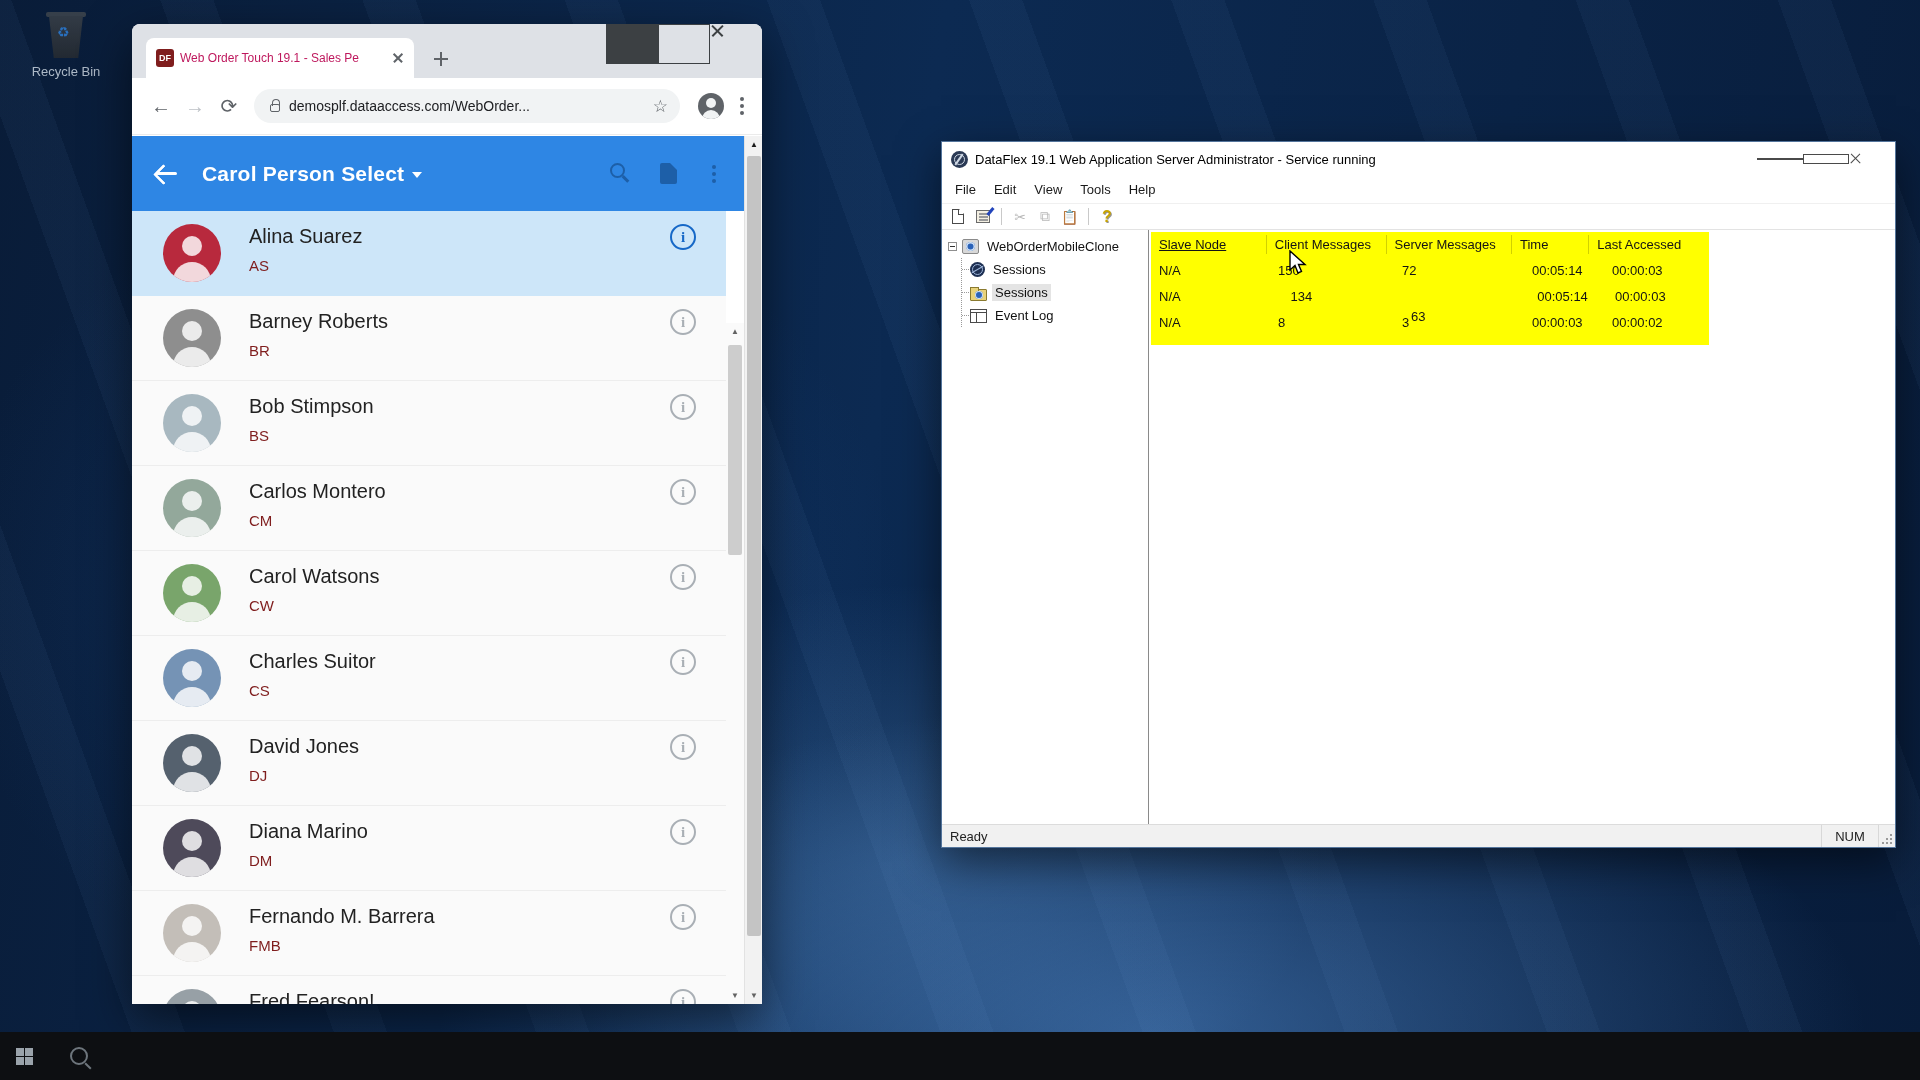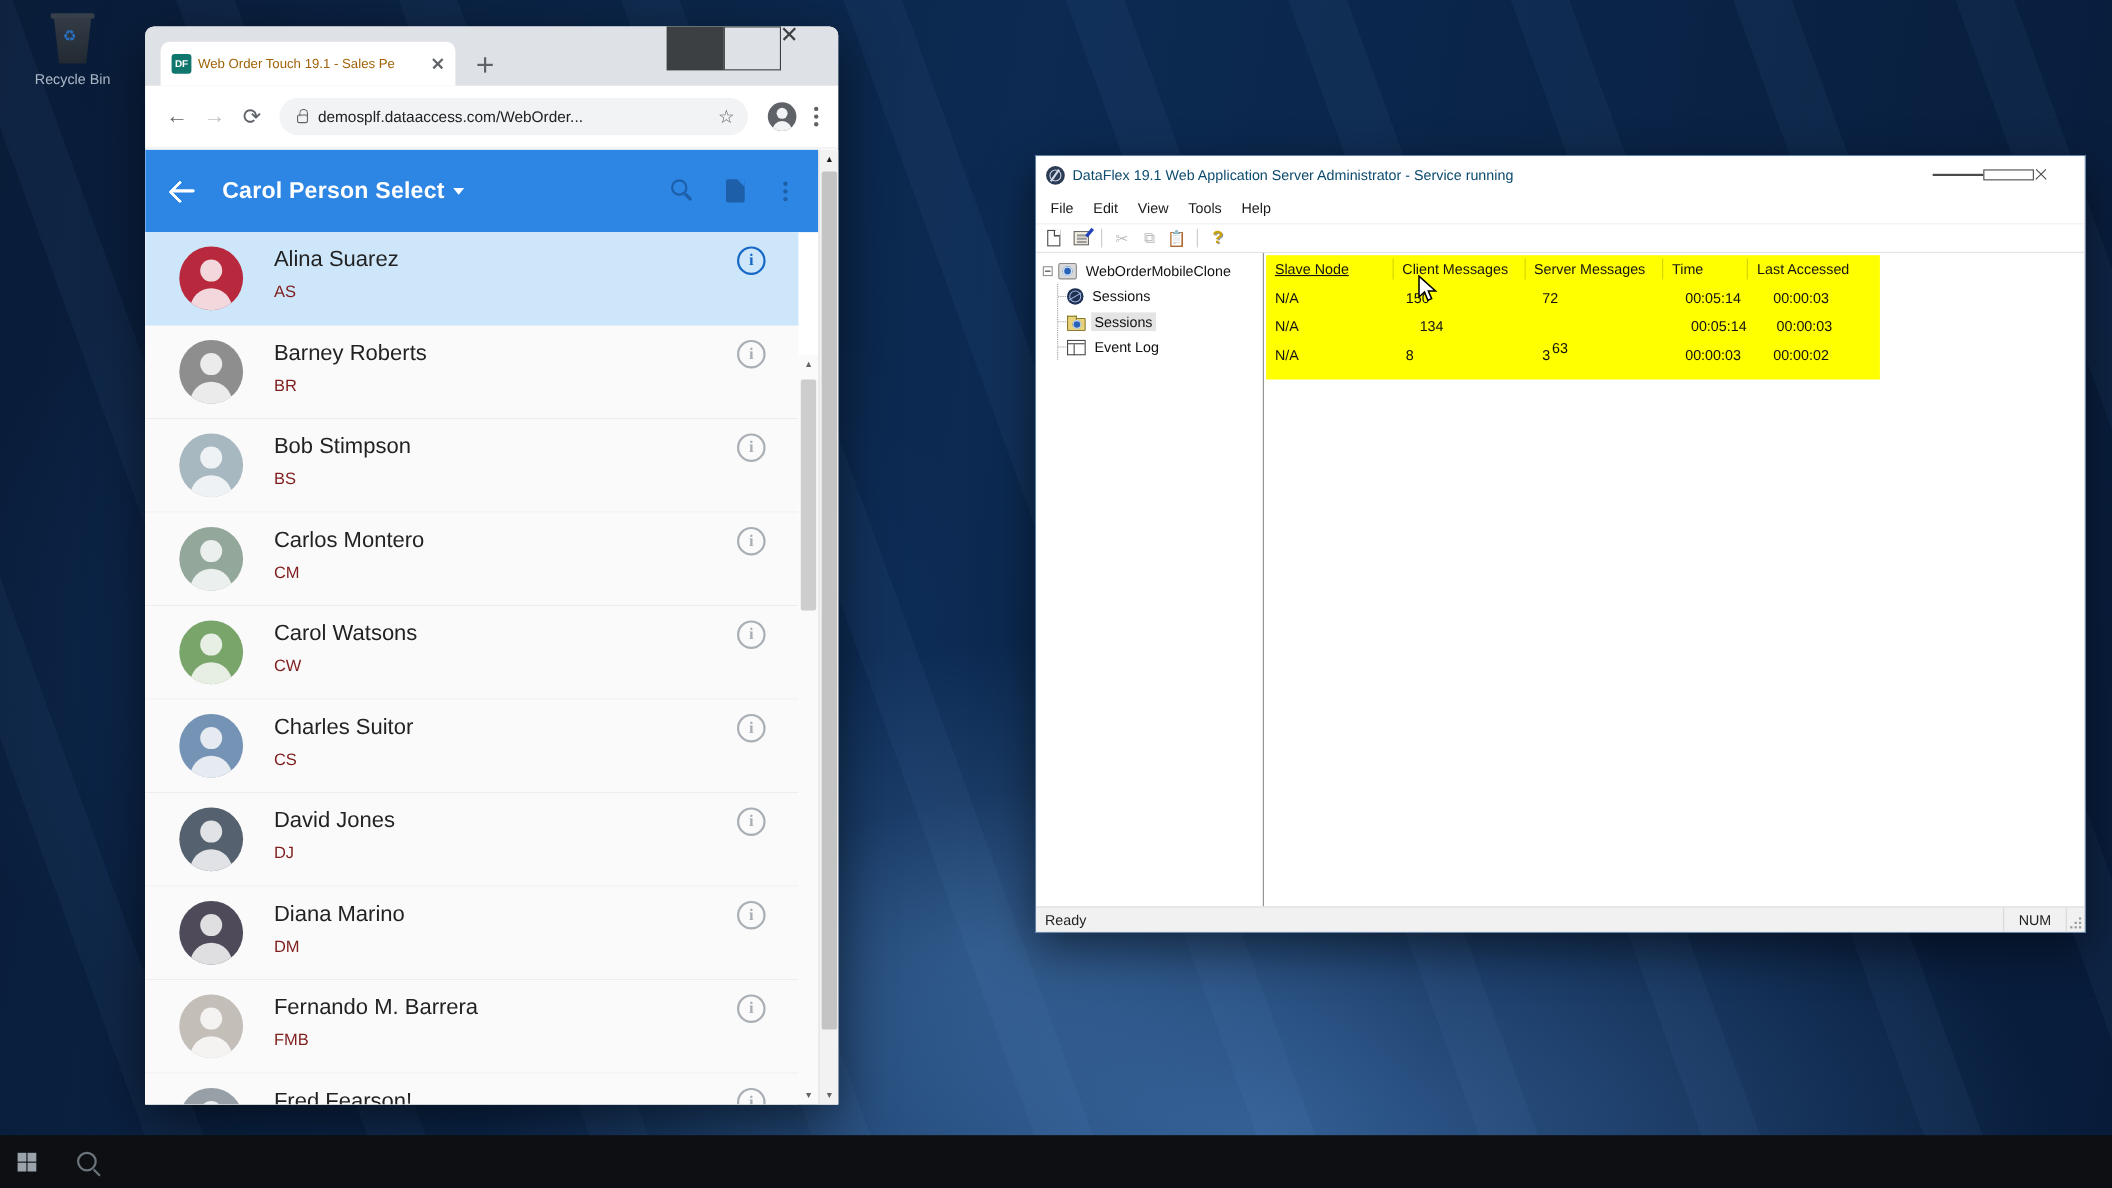--- a/index.html
+++ b/index.html
@@ -34,21 +34,21 @@
   .tb-search::after{content:"";position:absolute;width:2px;height:8px;background:#6d757c;transform:rotate(-45deg);left:15px;top:13px;}
 
   
   .win-browser{position:absolute;left:132px;top:24px;width:630px;height:980px;
     box-shadow:0 16px 48px rgba(0,0,0,.55);border-radius:8px 8px 0 0;background:#fff;}
   .frame{height:54px;background:#dee1e6;border-radius:8px 8px 0 0;position:relative;}
   .tab{position:absolute;left:14px;top:14px;width:268px;height:40px;background:#fff;border-radius:8px 8px 0 0;
     display:flex;align-items:center;padding:0 8px 0 10px;}
   .favicon{width:18px;height:18px;border-radius:3px;color:#fff;font-size:9px;font-weight:bold;
     display:flex;align-items:center;justify-content:center;flex:0 0 auto;}
-  .tab-title{flex:1;font-size:12px;color:#a16207;margin:0 6px;white-space:nowrap;overflow:hidden;text-overflow:ellipsis;}
+  .tab-title{flex:1;font-size:12px;color:#be185d;margin:0 6px;white-space:nowrap;overflow:hidden;text-overflow:ellipsis;}
   .xicon{width:16px;height:16px;position:relative;flex:0 0 auto;}
   .xicon::before,.xicon::after{content:"";position:absolute;left:2px;top:7px;width:12px;height:1.6px;background:#5f6368;}
   .xicon::before{transform:rotate(45deg);} .xicon::after{transform:rotate(-45deg);}
   .newtab{position:absolute;left:296px;top:22px;width:26px;height:26px;display:flex;align-items:center;justify-content:center;}
   .plus{width:14px;height:14px;position:relative;}
   .plus::before,.plus::after{content:"";position:absolute;background:#5f6368;}
   .plus::before{left:6px;top:0;width:2px;height:14px;} .plus::after{left:0;top:6px;width:14px;height:2px;}
   .winctl{position:absolute;right:0;top:0;height:40px;display:flex;}
   .winctl div{width:52px;height:40px;display:flex;align-items:center;justify-content:center;color:#3c4043;}
   .glyph-min{width:13px;height:1.6px;background:#3c4043;}
@@ -103,21 +103,21 @@
   .sb{position:absolute;width:18px;background:#f2f2f2;}
   .sb .arr{position:absolute;left:0;width:18px;height:17px;display:flex;align-items:center;justify-content:center;font-size:8px;color:#636363;}
   .sb .thumb{position:absolute;left:2px;width:14px;background:#c4c4c4;border-radius:2px;}
   .outer-sb{right:0;top:112px;bottom:0;border-left:1px solid #e2e2e2;}
   .inner-sb{right:18px;top:187px;bottom:0;background:#fafafa;}
   .inner-sb .thumb{background:#cdcdcd;}
 
   
   .win-df{position:absolute;left:941px;top:141px;width:955px;height:707px;background:#fff;
     border:1px solid #54759c;box-shadow:0 14px 40px rgba(0,0,0,.5);display:flex;flex-direction:column;font-size:13px;}
-  .df-title{height:34px;display:flex;align-items:center;padding-left:9px;color:#0c4a6e;background:#fff;}
+  .df-title{height:34px;display:flex;align-items:center;padding-left:9px;color:#000000;background:#fff;}
   .df-appicon{width:17px;height:17px;border-radius:50%;background:#2b3a55;position:relative;margin-right:7px;flex:0 0 auto;}
   .df-appicon::before{content:"";position:absolute;inset:3px;border:1.5px solid #cfd8e4;border-radius:50%;}
   .df-appicon::after{content:"";position:absolute;left:7px;top:2px;width:2px;height:13px;background:#cfd8e4;transform:rotate(35deg);}
   .df-ctl{margin-left:auto;display:flex;height:34px;}
   .df-ctl div{width:46px;display:flex;align-items:center;justify-content:center;color:#4a4a4a;}
   .g-min{width:11px;height:1.4px;background:#4a4a4a;}
   .g-max{width:10px;height:10px;border:1.4px solid #4a4a4a;}
   .g-x{width:12px;height:12px;position:relative;}
   .g-x::before,.g-x::after{content:"";position:absolute;left:0;top:5px;width:13px;height:1.4px;background:#4a4a4a;}
   .g-x::before{transform:rotate(45deg);} .g-x::after{transform:rotate(-45deg);}
@@ -182,21 +182,21 @@
     <div class="lid"></div>
       <div class="body"></div>
       <div class="rec">♻</div>
   </div>
   <div>Recycle Bin</div>
 </div>
 
 <div class="win-browser">
   <div class="frame">
     <div class="tab">
-      <div class="favicon" style="background: #0f766e;">DF</div>
+      <div class="favicon" style="background: #7f1d1d;">DF</div>
       <div class="tab-title">Web Order Touch 19.1 - Sales Pe</div>
       <div class="xicon"></div>
     </div>
     <div class="newtab">
         <div class="plus"></div>
       </div>
     <div class="winctl">
       <div>
           <div class="glyph-min"></div>
         </div>

